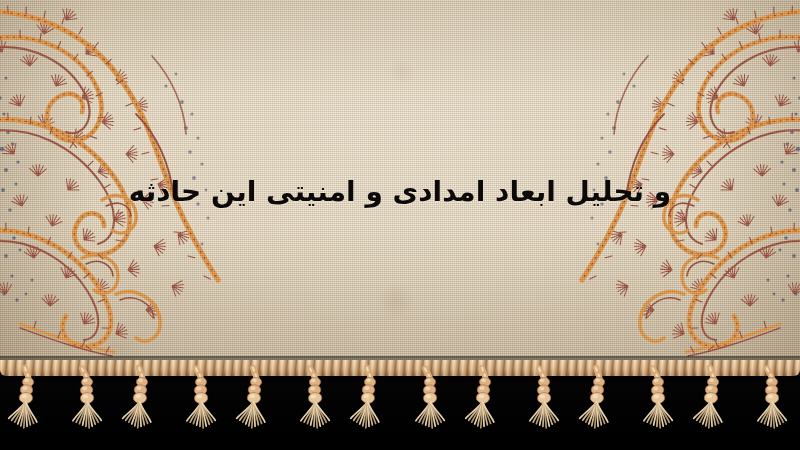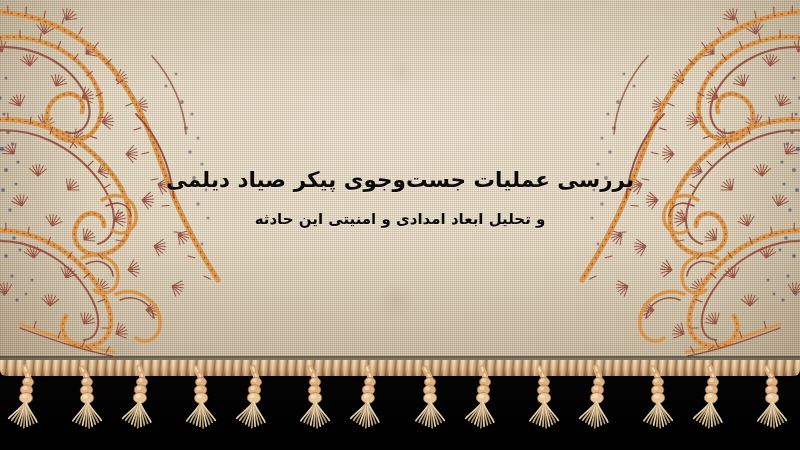--- a/index.html
+++ b/index.html
@@ -53,21 +53,21 @@
     text-align:center;
     direction:rtl;
     color:#0b0a09;
     font-weight:bold;
     line-height:1.30;
     letter-spacing:.2px;
     text-shadow:0 1px 0 rgba(255,250,240,.35);
     z-index:6;
   }
   .caption .ln{display:block;font-size:21.5px;white-space:nowrap;}
-  .caption .ln.l2{font-size:15px;margin-top:16px;}
+  .caption .ln.l2{font-size:28px;margin-top:8px;}
 
   
   .blackzone{
     position:absolute;left:0;bottom:0;width:800px;height:90px;
     background:linear-gradient(180deg,#060404 0%,#030202 55%,#000 100%);
   }
   .rope{
     position:absolute;left:0;top:0;width:800px;height:16px;
     background:
       repeating-linear-gradient(96deg,
@@ -473,21 +473,20 @@
           <use href="#tick" x="96" y="353" transform="rotate(24 96 353)"></use>
           <use href="#tick" x="120" y="359" transform="rotate(28 120 359)"></use>
         </g>
       </svg>
     </div>
 
     <div class="hem"></div>
   </div>
 
   <div class="caption">
-    <span class="ln l1">بررسی عملیات جست‌وجوی پیکر صیاد دیلمی</span>
     <span class="ln l2">و تحلیل ابعاد امدادی و امنیتی این حادثه</span>
   </div>
 
   <div class="blackzone">
     <div class="shadowline"></div>
     <div class="rope"></div>
     <div class="tassels" id="tasselHost">
         <div class="tassel" style="left: 0.571429px;">
           <svg width="56" height="82" viewBox="0 0 56 82">
             <g transform="translate(28,0) rotate(4)">

